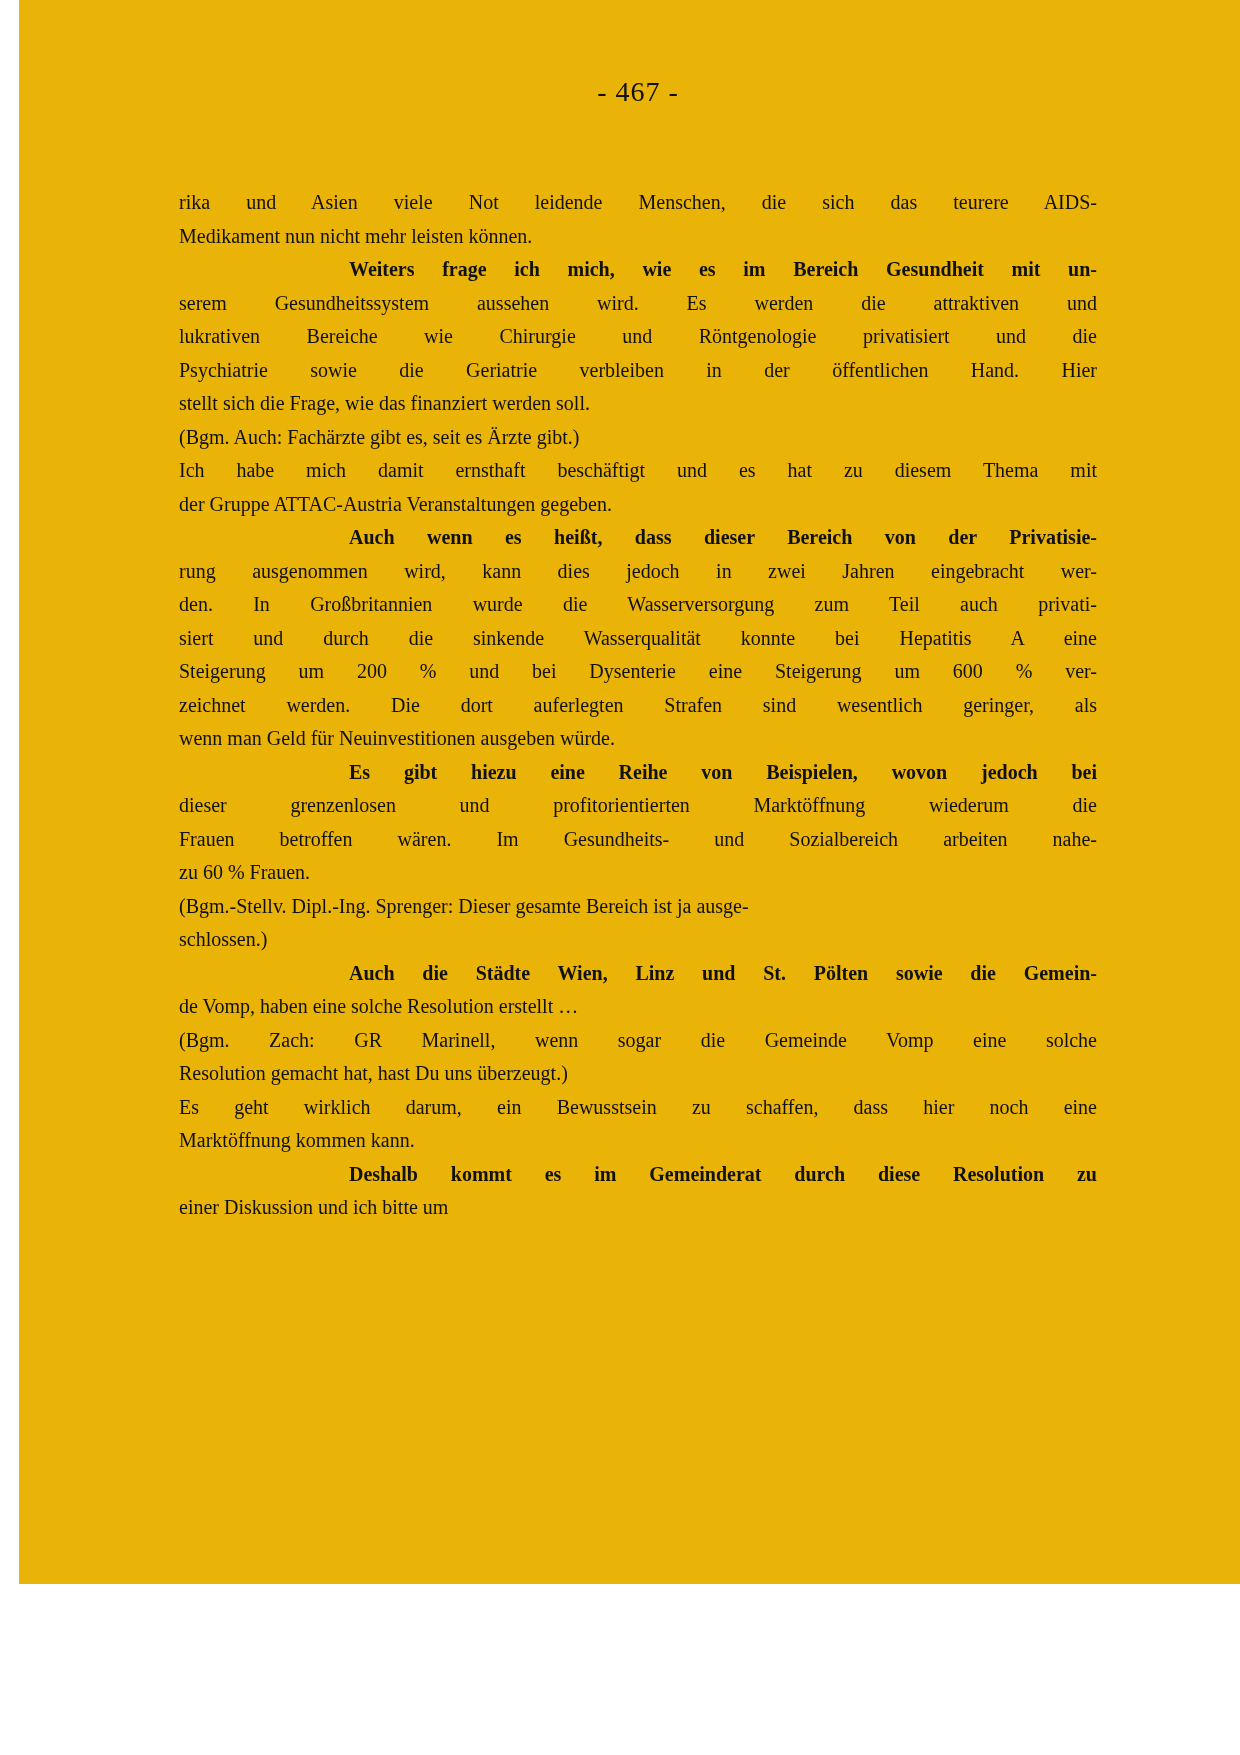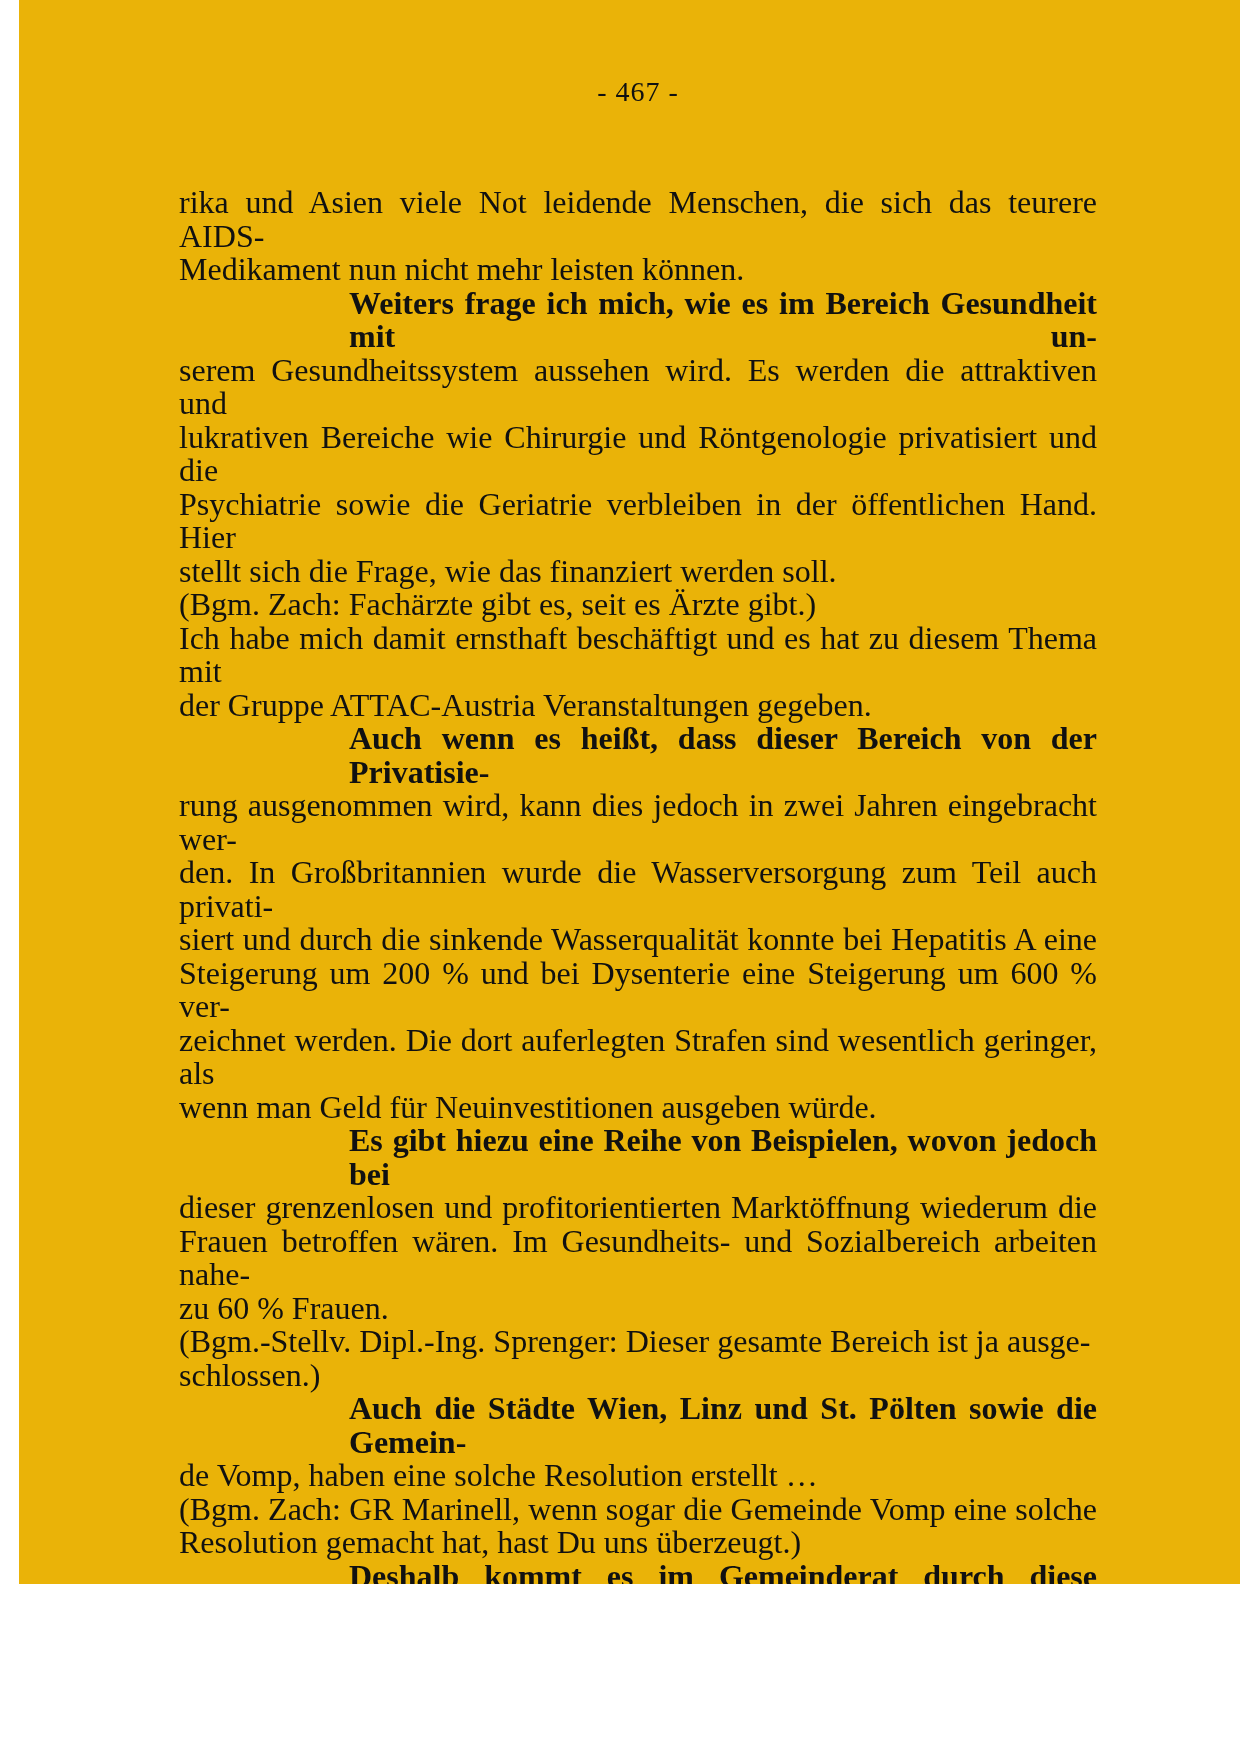--- a/index.html
+++ b/index.html
@@ -24,21 +24,21 @@
     width: 918px;
     text-align: center;
     font-size: 28px;
     letter-spacing: 1px;
   }
   .document-body {
     position: absolute;
     top: 186px;
     left: 160px;
     width: 918px;
-    font-size: 32px;
+    font-size: 20px;
     line-height: 33.5px;
   }
   .para { margin: 0; }
   .line {
     text-align: justify;
     text-align-last: justify;
     min-height: 33.5px;
   }
   .line.last { text-align-last: left; }
   .nojust .line { text-align-last: left; }
@@ -62,21 +62,21 @@
         <div class="line last">Medikament nun nicht mehr leisten können.</div>
       </div>
       <div class="para">
         <div class="line indent">Weiters frage ich mich, wie es im Bereich Gesundheit mit un-</div>
         <div class="line">serem Gesundheitssystem aussehen wird. Es werden die attraktiven und</div>
         <div class="line">lukrativen Bereiche wie Chirurgie und Röntgenologie privatisiert und die</div>
         <div class="line">Psychiatrie sowie die Geriatrie verbleiben in der öffentlichen Hand. Hier</div>
         <div class="line last">stellt sich die Frage, wie das finanziert werden soll.</div>
       </div>
       <div class="para nojust">
-        <div class="line last">(Bgm. Zach: Fachärzte gibt es, seit es Ärzte gibt.)</div>
+        <div class="line last">(Bgm. Auch: Fachärzte gibt es, seit es Ärzte gibt.)</div>
       </div>
       <div class="para">
         <div class="line">Ich habe mich damit ernsthaft beschäftigt und es hat zu diesem Thema mit</div>
         <div class="line last">der Gruppe ATTAC-Austria Veranstaltungen gegeben.</div>
       </div>
       <div class="para">
         <div class="line indent">Auch wenn es heißt, dass dieser Bereich von der Privatisie-</div>
         <div class="line">rung ausgenommen wird, kann dies jedoch in zwei Jahren eingebracht wer-</div>
         <div class="line">den. In Großbritannien wurde die Wasserversorgung zum Teil auch privati-</div>
         <div class="line">siert und durch die sinkende Wasserqualität konnte bei Hepatitis A eine</div>
@@ -96,19 +96,23 @@
       </div>
       <div class="para">
         <div class="line indent">Auch die Städte Wien, Linz und St. Pölten sowie die Gemein-</div>
         <div class="line last">de Vomp, haben eine solche Resolution erstellt …</div>
       </div>
       <div class="para">
         <div class="line">(Bgm. Zach: GR Marinell, wenn sogar die Gemeinde Vomp eine solche</div>
         <div class="line last">Resolution gemacht hat, hast Du uns überzeugt.)</div>
       </div>
       <div class="para">
+        <div class="line">Es geht wirklich darum, ein Bewusstsein zu schaffen, dass hier noch eine</div>
+        <div class="line last">Marktöffnung kommen kann.</div>
+      </div>
+      <div class="para">
         <div class="line indent">Deshalb kommt es im Gemeinderat durch diese Resolution zu</div>
         <div class="line last">einer Diskussion und ich bitte um</div>
       </div>
     </div>
 
   <div class="footer">GR-Sitzung 27.3.2003</div>
 </div>
 
 </body></html>

